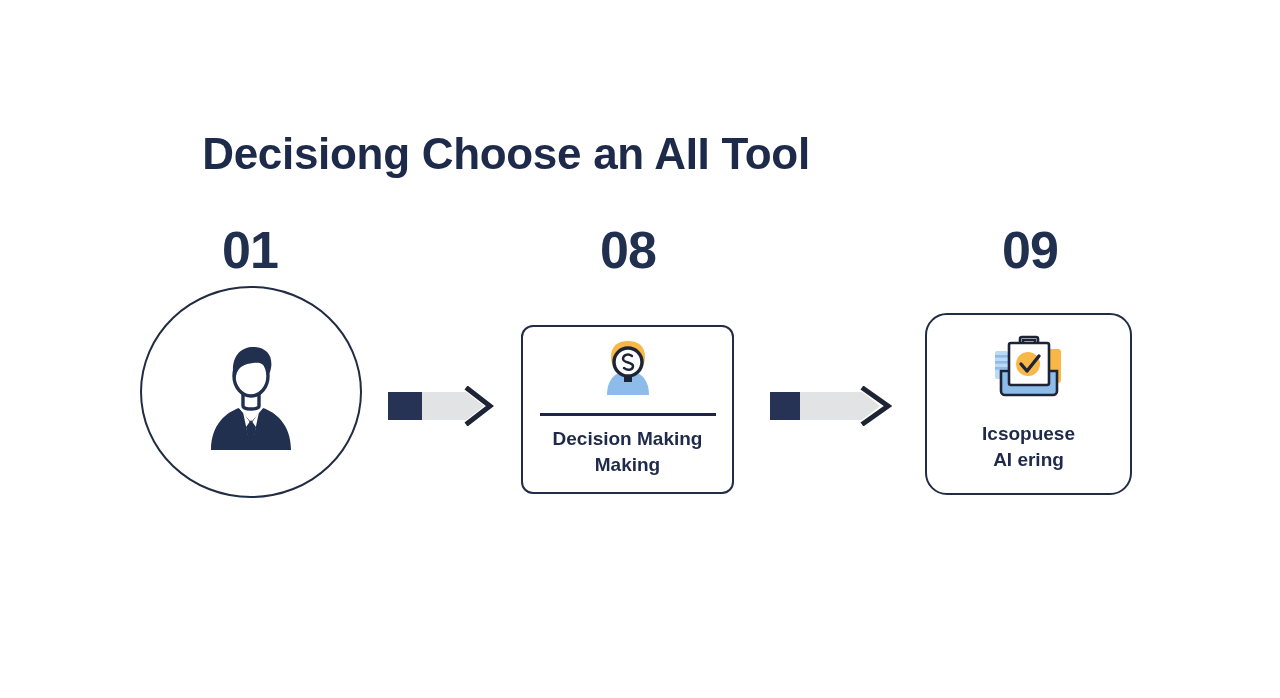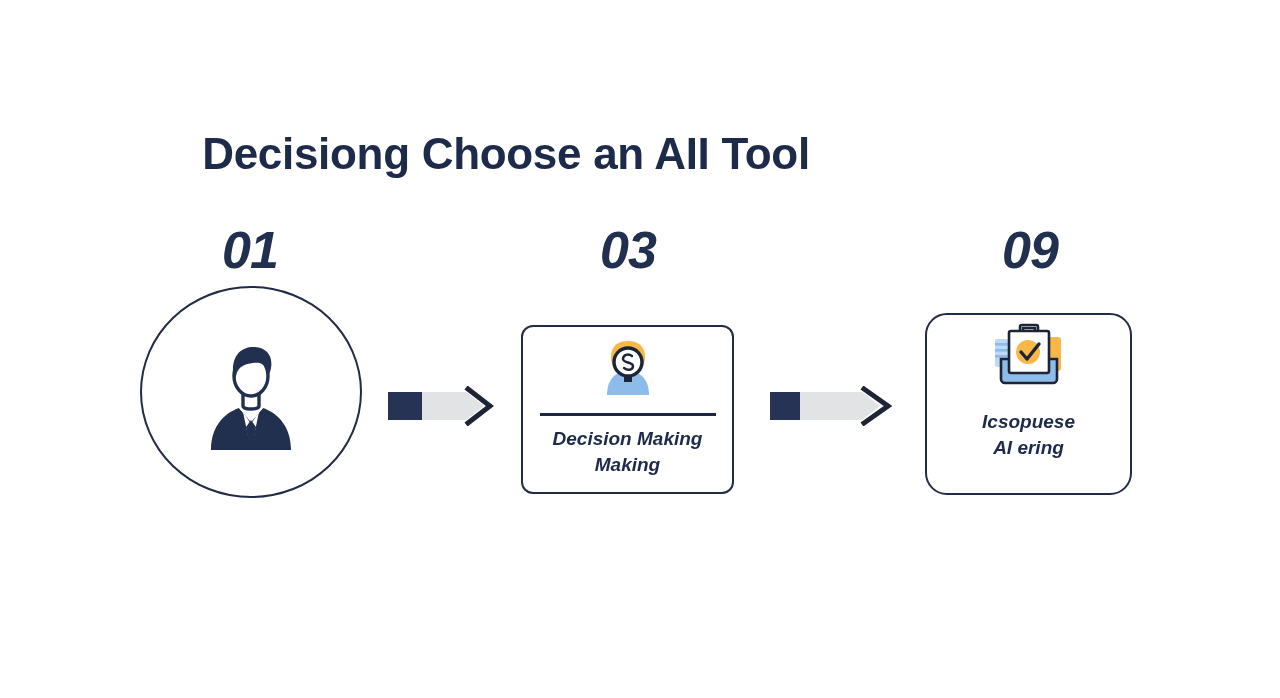--- a/index.html
+++ b/index.html
@@ -30,21 +30,20 @@
     line-height: 1.1;
   }
 
   
   .flow {
     position: absolute;
     left: 0;
     top: 0;
     width: 1280px;
     height: 698px;
-    font-style: italic;
   }
 
   
   .step-number {
     position: absolute;
     font-size: 52px;
     font-weight: bold;
     color: #22304f;
     text-align: center;
     width: 160px;
@@ -89,21 +88,21 @@
     height: 169px;
     border-radius: 12px;
     padding-top: 14px;
   }
   .card-3 {
     left: 925px;
     top: 313px;
     width: 207px;
     height: 182px;
     border-radius: 22px;
-    padding-top: 6px;
+    padding-top: 18px;
   }
   .card-icon {
     display: block;
   }
   .card-divider {
     width: 176px;
     height: 2.6px;
     background: #1d2743;
     margin: 14px 0 10px 0;
   }
@@ -162,21 +161,21 @@
     <span>
       <svg width="106" height="40" viewBox="0 0 106 40" aria-hidden="true">
         <rect x="0" y="6" width="34" height="28" fill="#273355"></rect>
         <rect x="34" y="6" width="44" height="28" fill="#e2e3e5"></rect>
         <path d="M78 6 L78 34 L96 20 Z" fill="#e2e3e5"></path>
         <path d="M80 3 L102 20 L80 37" fill="none" stroke="#1d2436" stroke-width="5" stroke-linecap="square" stroke-linejoin="miter"></path>
       </svg>
     </span>
   </div>
 
-  <div class="step-number num-02">03</div>
+  <div class="step-number num-02">08</div>
 
   <div class="card card-2">
     <span class="card-icon">
       <svg width="70" height="54" viewBox="0 0 70 54" aria-hidden="true">
 
         <path d="M18 16 C18 4 26 0 35 0 C44 0 52 4 52 16 C52 24 48 30 44 30 L26 30 C22 30 18 24 18 16 Z" fill="#f8b747"></path>
 
         <path d="M14 54 C14 38 23 30 35 30 C47 30 56 38 56 54 Z" fill="#8dbcea"></path>
 
         <ellipse cx="35" cy="22" rx="13" ry="14" fill="#cfe2f7"></ellipse>

